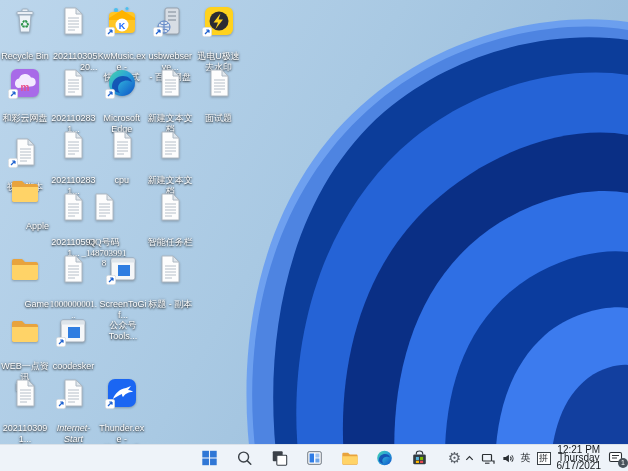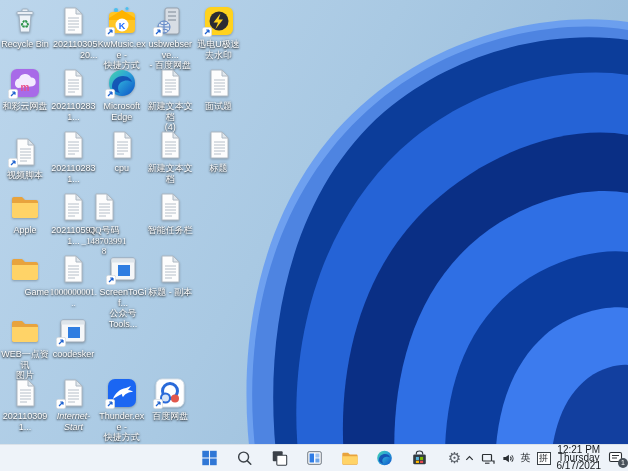--- a/index.html
+++ b/index.html
@@ -7,21 +7,21 @@
     font-family:"Liberation Sans",sans-serif;
     background:linear-gradient(120deg,#bcd6ec 0%,#a9c9e3 45%,#8fb5d6 100%);}
   #wallpaper{position:absolute;inset:0;}
   
   #icon-layer{position:absolute;inset:0;}
   .cell{position:absolute;width:48px;text-align:center;cursor:default;}
   .di{width:32px;height:32px;margin:0 auto;position:relative;}
   .di>svg{width:32px;height:32px;display:block;filter:drop-shadow(0 1px 1px rgba(0,0,0,.25));}
   .sc{position:absolute;left:-1px;bottom:0px;width:10px;height:10px;}
   .sc svg{width:10px;height:10px;display:block;}
-  .lab{font-size:9px;line-height:10.5px;color:#fff;margin-top:2px;
+  .lab{font-size:9px;line-height:10.5px;color:#fff;margin-top:14px;
     text-shadow:0 1px 2px rgba(0,0,0,.85),0 0 3px rgba(0,0,0,.45);
     white-space:pre-line;word-break:break-word;}
   
   #taskbar{position:absolute;left:0;right:0;bottom:0;height:26px;
     background:#eef3f9;border-top:1px solid #dbe2e9;}
   #tb-center{position:absolute;left:50%;top:0;height:100%;
     transform:translateX(calc(-50% + 18px));display:flex;align-items:center;gap:7px;}
   .tbtn{width:28px;height:22px;display:flex;align-items:center;justify-content:center;border-radius:4px;}
   .tbtn svg{width:18px;height:18px;display:block;}
   .tbtn .gear{font-size:15px;line-height:18px;color:#5a6068;}
@@ -288,37 +288,21 @@
               <line x1="11" y1="13" x2="22" y2="13"></line>
               <line x1="11" y1="16" x2="22" y2="16"></line>
               <line x1="11" y1="19" x2="22" y2="19"></line>
               <line x1="11" y1="22" x2="22" y2="22"></line>
               <line x1="11" y1="25" x2="18" y2="25"></line>
             </g>
           </svg>
         </div>
         <div class="lab">新建文本文档</div>
       </div>
-      <div class="cell" style="left: 194.6px; top: 129px;">
-        <div class="di">
-          <svg viewBox="0 0 32 32">
-            <path d="M8 3h11l6 6v20H8z" fill="#fdfdfd" stroke="#aeb8c2"></path>
-            <path d="M19 3l6 6h-6z" fill="#dfe6ec" stroke="#aeb8c2"></path>
-            <g stroke="#b6bfc9" stroke-width="1">
-              <line x1="11" y1="13" x2="22" y2="13"></line>
-              <line x1="11" y1="16" x2="22" y2="16"></line>
-              <line x1="11" y1="19" x2="22" y2="19"></line>
-              <line x1="11" y1="22" x2="22" y2="22"></line>
-              <line x1="11" y1="25" x2="18" y2="25"></line>
-            </g>
-          </svg>
-        </div>
-        <div class="lab">标题</div>
-      </div>
-      <div class="cell" style="left: 1px; top: 191px;">
+      <div class="cell" style="left: 1px; top: 175px; text-align: right;">
         <div class="di">
           <svg viewBox="0 0 32 32">
             <path d="M3 8c0-1.1.9-2 2-2h8l3 3h11c1.1 0 2 .9 2 2v14c0 1.1-.9 2-2 2H5c-1.1 0-2-.9-2-2z" fill="#e8a33d"></path>
             <path d="M3 12h26v13c0 1.1-.9 2-2 2H5c-1.1 0-2-.9-2-2z" fill="#ffd367"></path>
           </svg>
         </div>
         <div class="lab">Apple</div>
       </div>
       <div class="cell" style="left: 49.4px; top: 191px;">
         <div class="di">
@@ -499,37 +483,20 @@
           </svg>
           <span class="sc">
             <svg viewBox="0 0 10 10">
               <rect x="0.3" y="0.3" width="9.4" height="9.4" rx="2" fill="#fff" stroke="#c6cdd4" stroke-width="0.6"></rect>
               <path d="M3 7L7 3M7 3H4.2M7 3v2.8" stroke="#1e62d0" stroke-width="1.2" fill="none"></path>
             </svg>
           </span>
         </div>
         <div class="lab">Thunder.exe -
 快捷方式</div>
-      </div>
-      <div class="cell" style="left: 146.2px; top: 377px;">
-        <div class="di">
-          <svg viewBox="0 0 32 32">
-            <rect x="2" y="2" width="28" height="28" rx="6" fill="#fff" stroke="#d9e2ea"></rect>
-            <circle cx="16" cy="14" r="7.5" fill="none" stroke="#2a6ad9" stroke-width="3"></circle>
-            <circle cx="11.5" cy="21" r="4.5" fill="#d6e4f7" stroke="#2a6ad9" stroke-width="2"></circle>
-            <circle cx="21" cy="21.5" r="4" fill="#e2574c"></circle>
-          </svg>
-          <span class="sc">
-            <svg viewBox="0 0 10 10">
-              <rect x="0.3" y="0.3" width="9.4" height="9.4" rx="2" fill="#fff" stroke="#c6cdd4" stroke-width="0.6"></rect>
-              <path d="M3 7L7 3M7 3H4.2M7 3v2.8" stroke="#1e62d0" stroke-width="1.2" fill="none"></path>
-            </svg>
-          </span>
-        </div>
-        <div class="lab">百度网盘</div>
       </div>
     </div>
 
   <div id="taskbar">
     <div id="tb-center">
         <div class="tbtn">
           <span>
             <svg viewBox="0 0 20 20">
               <g fill="#3077d6">
                 <rect x="2" y="2" width="7.4" height="7.4"></rect>

